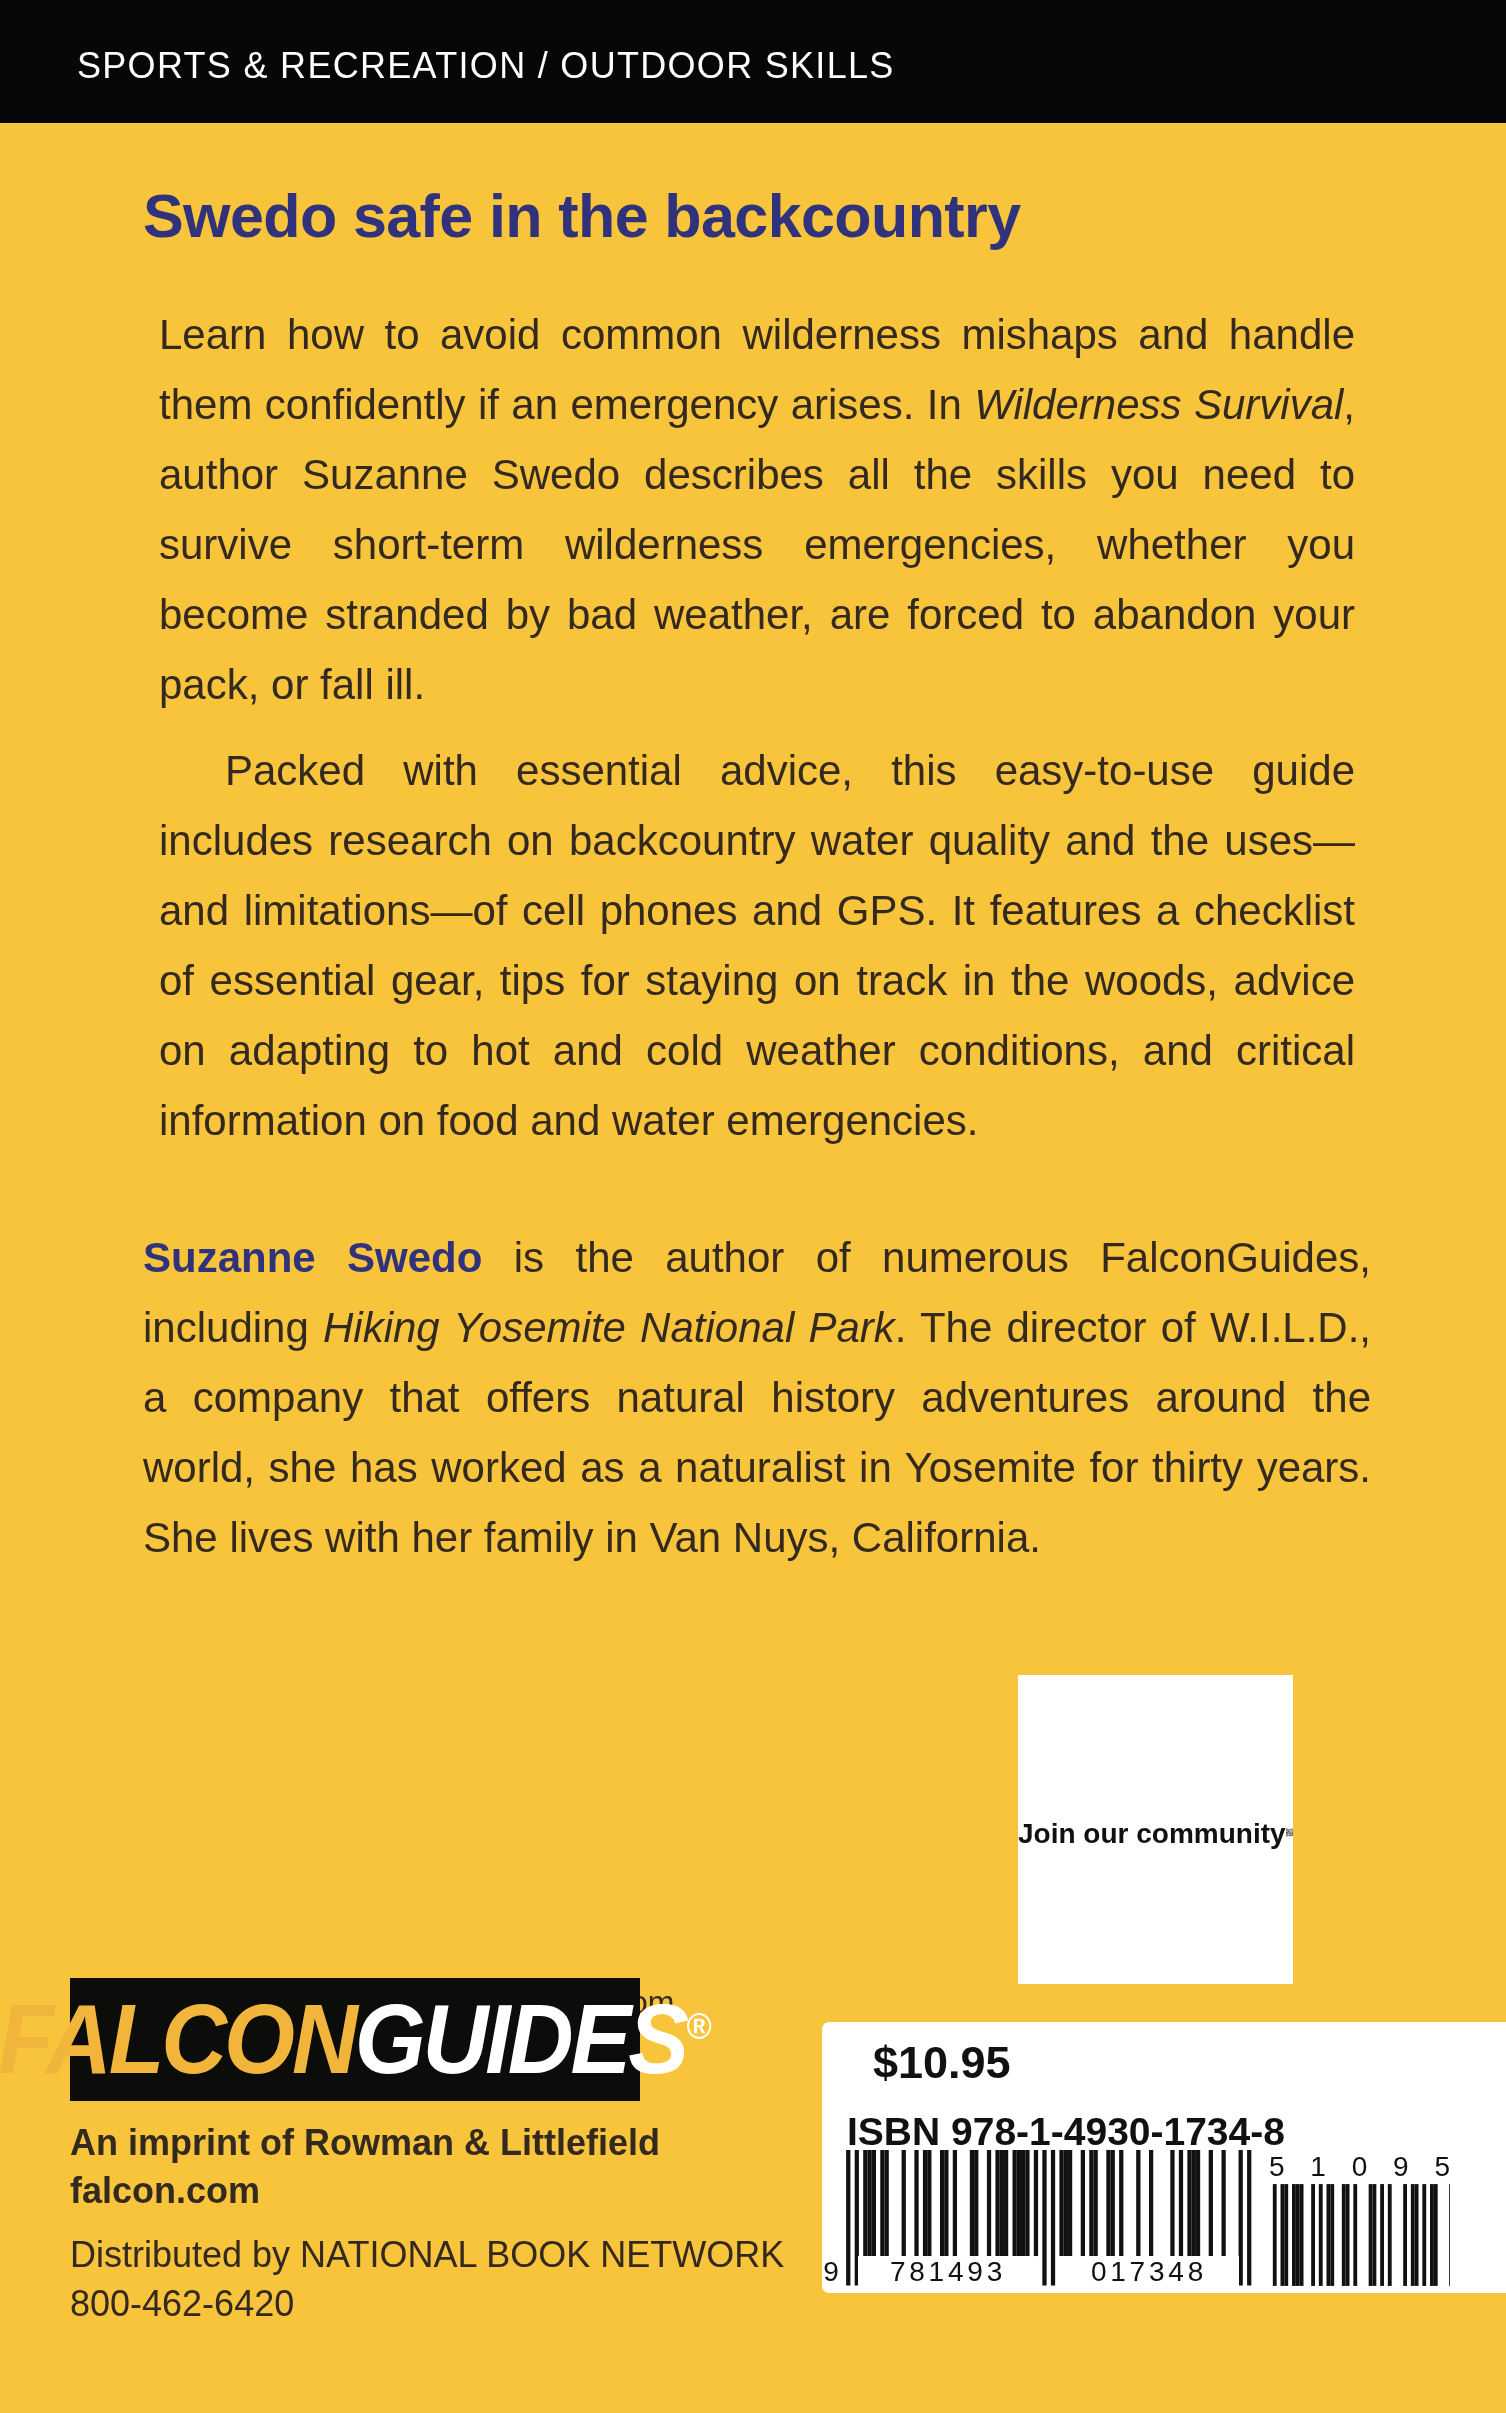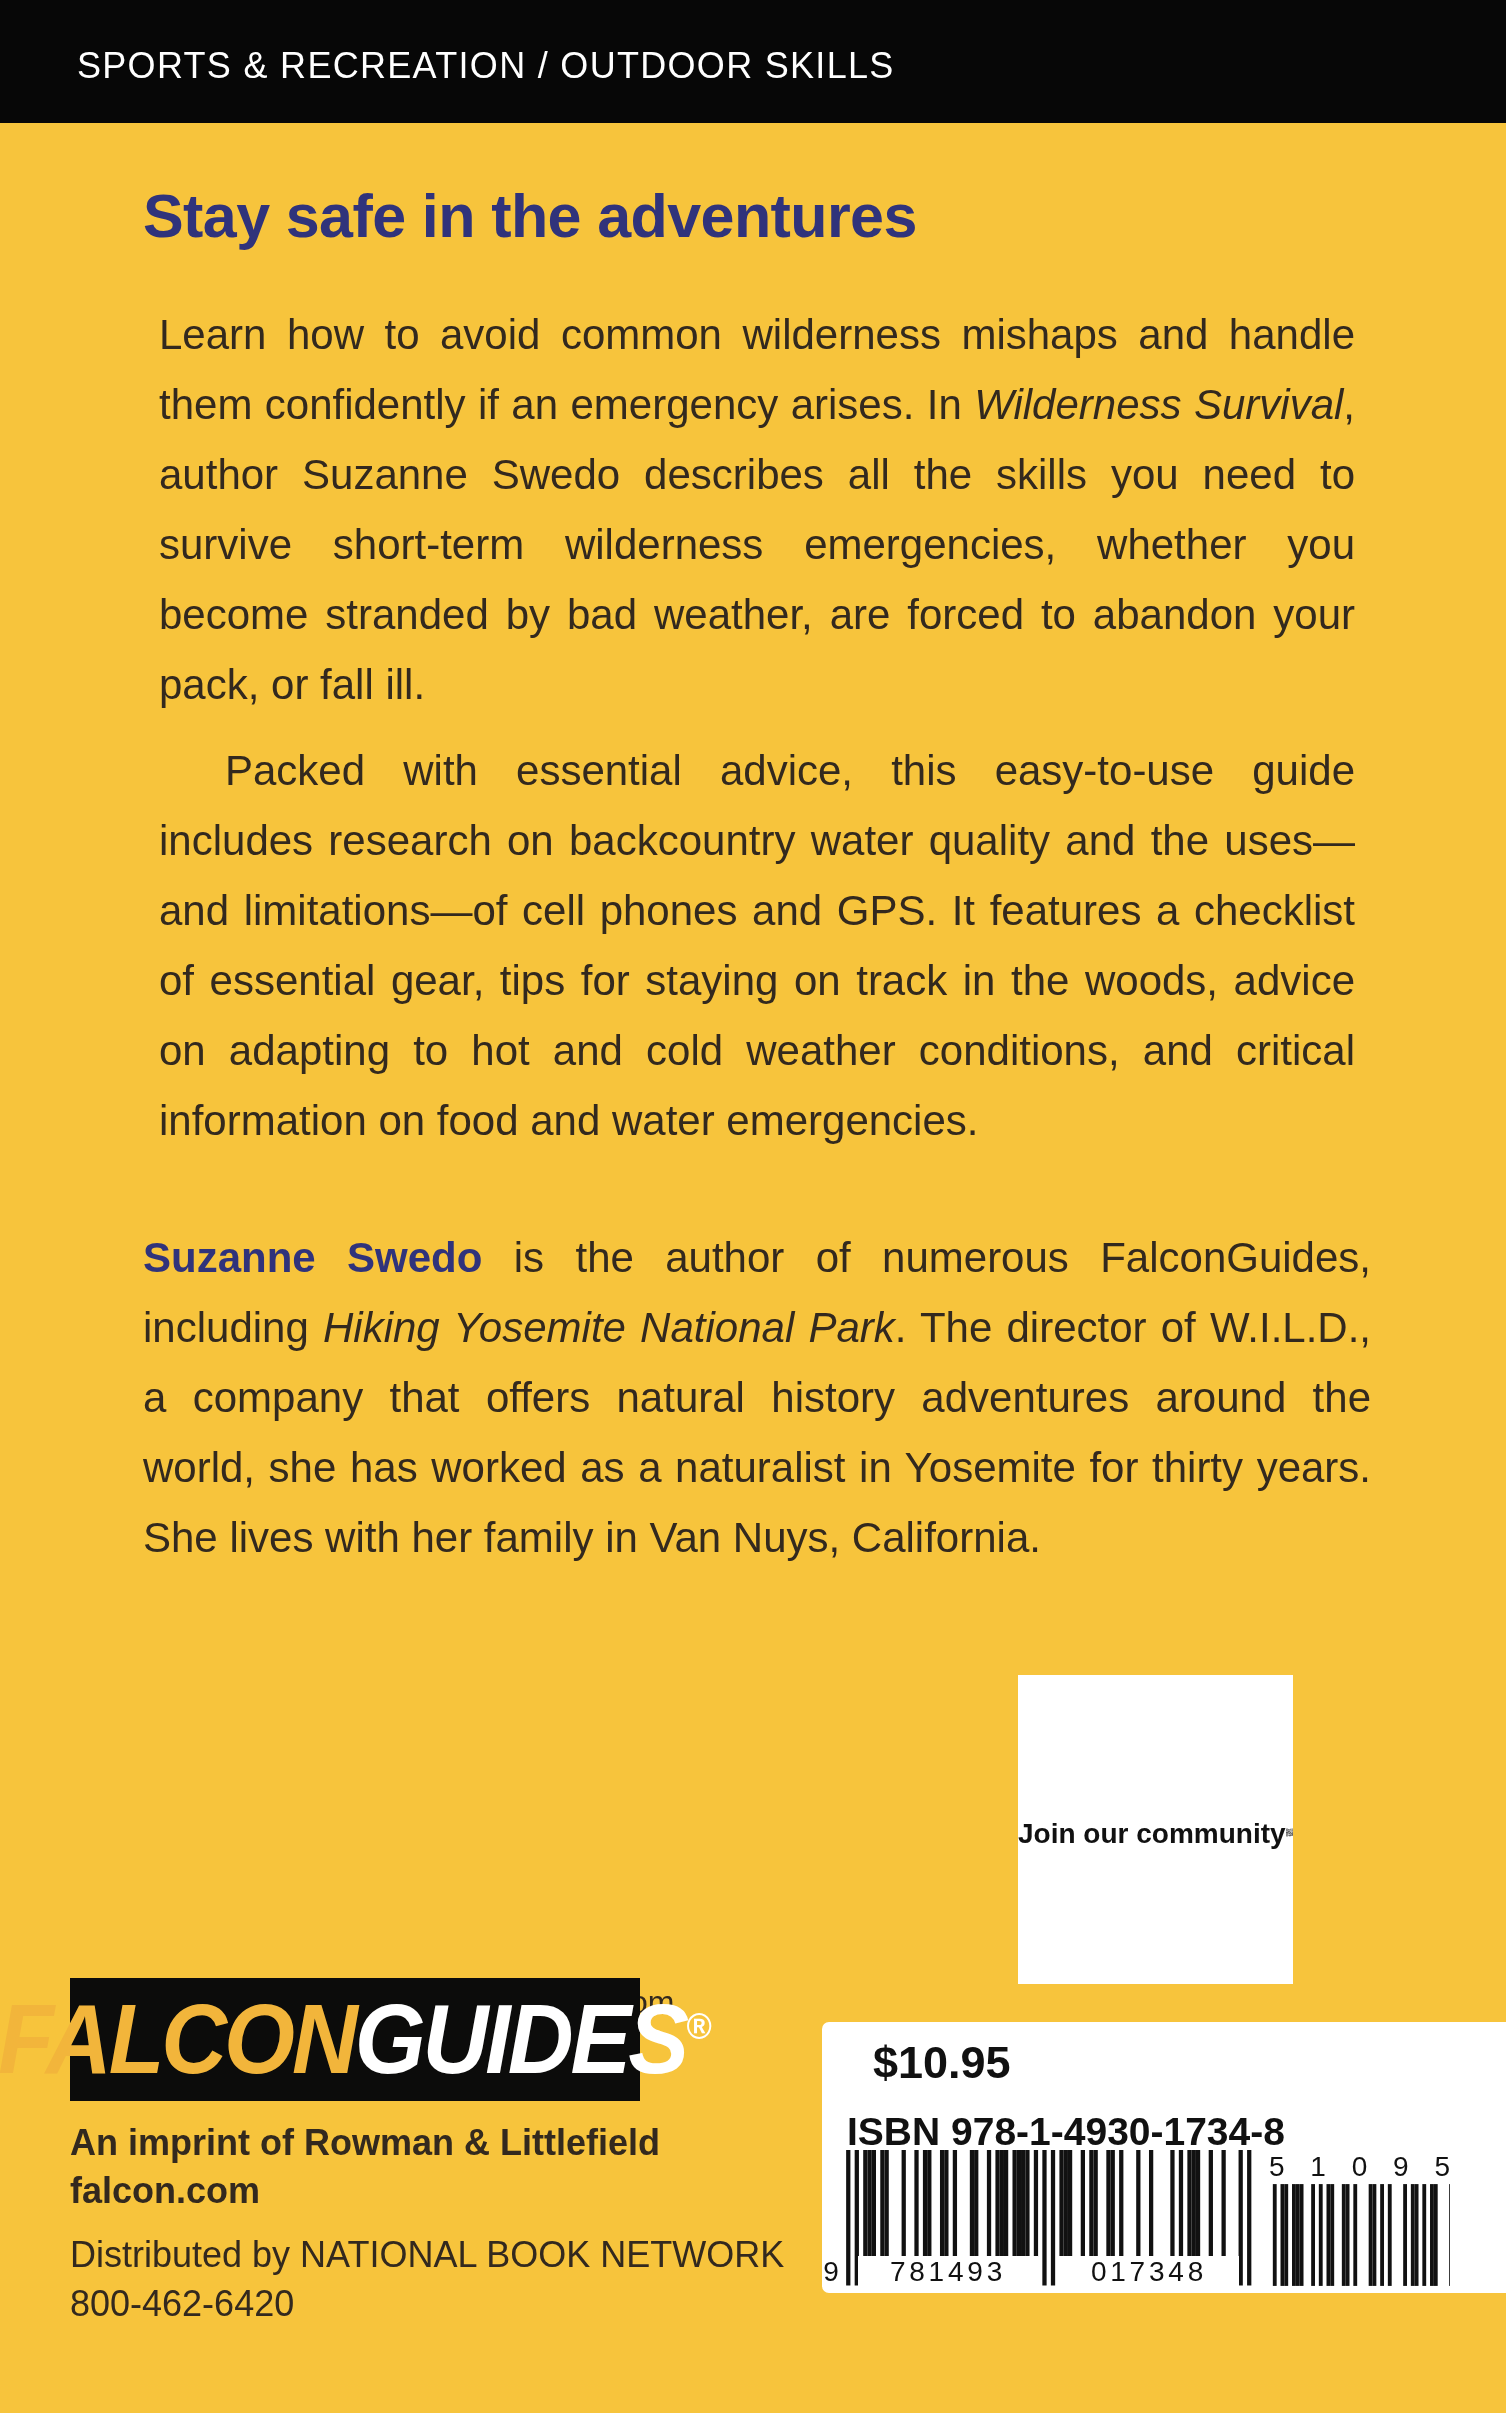--- a/index.html
+++ b/index.html
@@ -81,21 +81,21 @@
 </style>
 </head>
 <body>
 
 <div id="cover">
 
   <div class="catbar">
     <div class="label">SPORTS &amp; RECREATION / OUTDOOR SKILLS</div>
   </div>
 
-  <div class="headline">Stay safe in the adventures</div>
+  <div class="headline">Swedo safe in the backcountry</div>
 
   <div class="copy">
     <p><span>Learn how to avoid common wilderness mishaps and handle them confidently if an emergency arises. In </span><span class="i">Wilderness Survival</span><span>, author Suzanne Swedo describes all the skills you need to survive short-term wilderness emergencies, whether you become stranded by bad weather, are forced to abandon your pack, or fall ill.</span></p>
     <p class="indent"><span>Packed with essential advice, this easy-to-use guide includes research on backcountry water quality and the uses—and limitations—of cell phones and GPS. It features a checklist of essential gear, tips for staying on track in the woods, advice on adapting to hot and cold weather conditions, and critical information on food and water emergencies.</span></p>
   </div>
 
   <div class="bio"><span class="b navy">Suzanne Swedo</span><span> is the author of numerous FalconGuides, including </span><span class="i">Hiking Yosemite National Park</span><span>. The director of W.I.L.D., a company that offers natural history adventures around the world, she has worked as a naturalist in Yosemite for thirty years. She lives with her family in Van Nuys, California.</span></div>
 
   <div class="qr-panel">
     <div class="label">Join our community</div>

